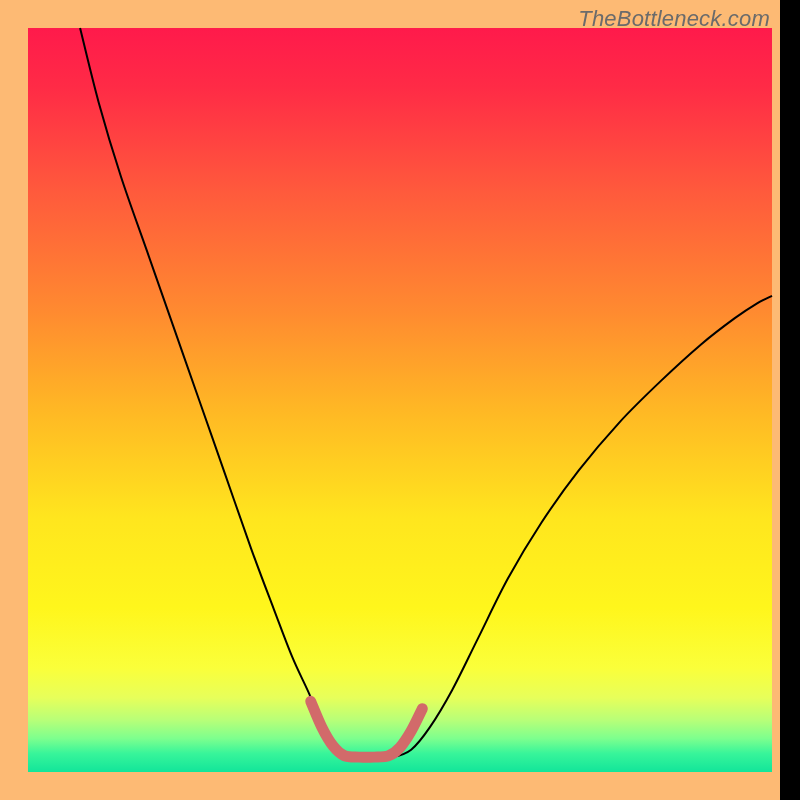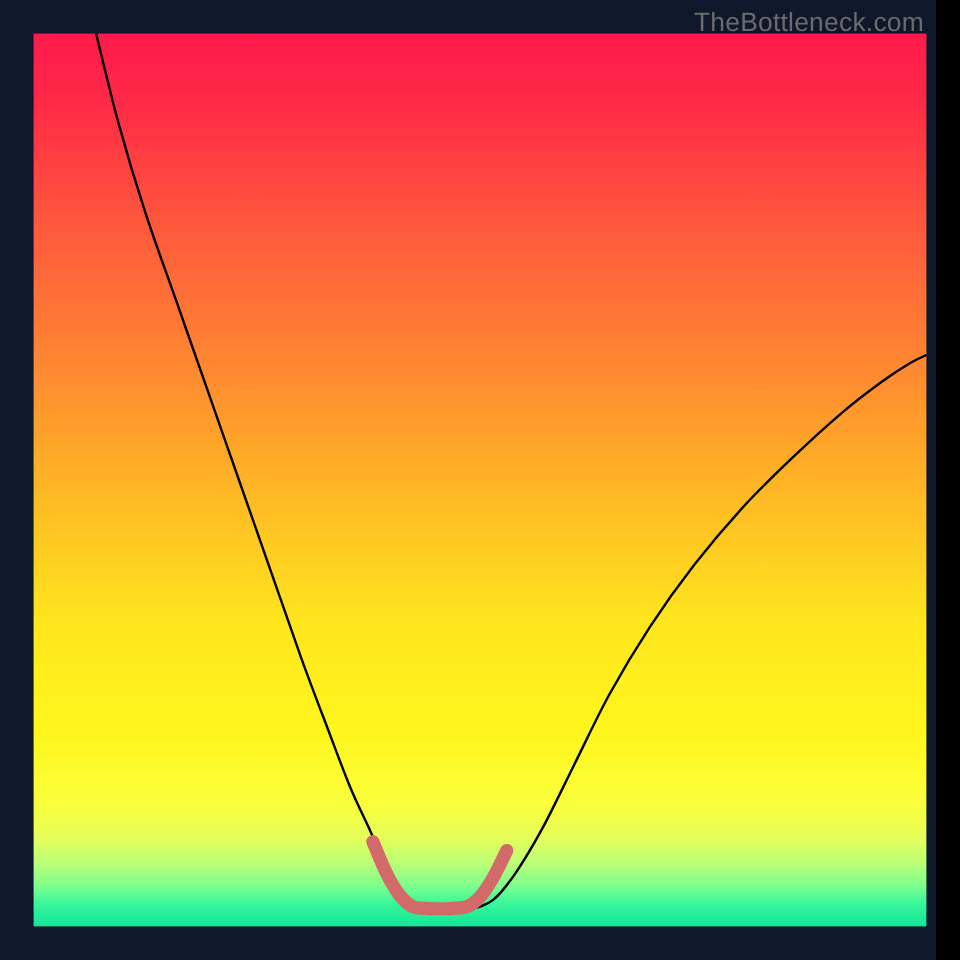--- a/index.html
+++ b/index.html
@@ -8,21 +8,22 @@
     width: 800px;
     height: 800px;
     background: #000;
     overflow: hidden;
     font-family: Arial, Helvetica, sans-serif;
   }
   .frame {
     position: relative;
     width: 780px;
     height: 800px;
-    background: #0f172a;
+    background: #fdba74;
+    font-style: italic;
   }
   .watermark {
     position: absolute;
     top: 6px;
     right: 10px;
     color: #6b6b6b;
     font-size: 22px;
     font-weight: 500;
     z-index: 10;
     letter-spacing: 0.2px;

